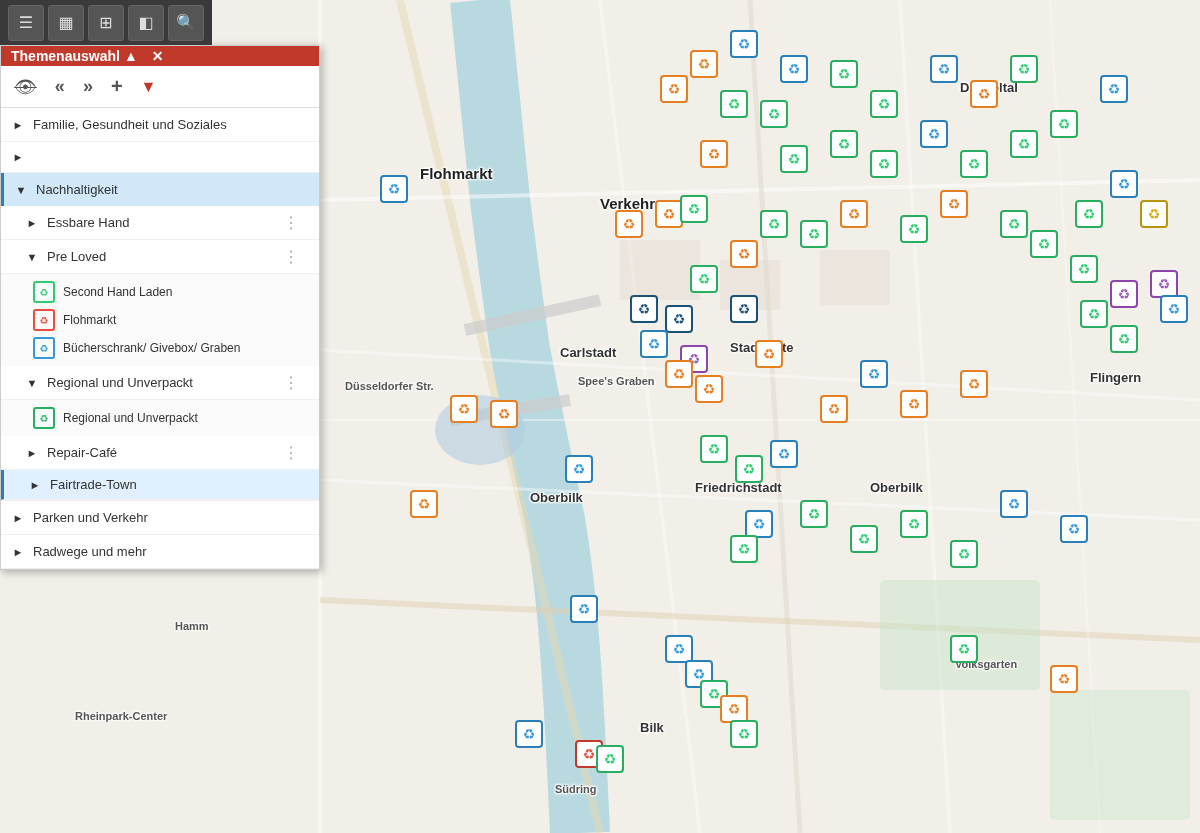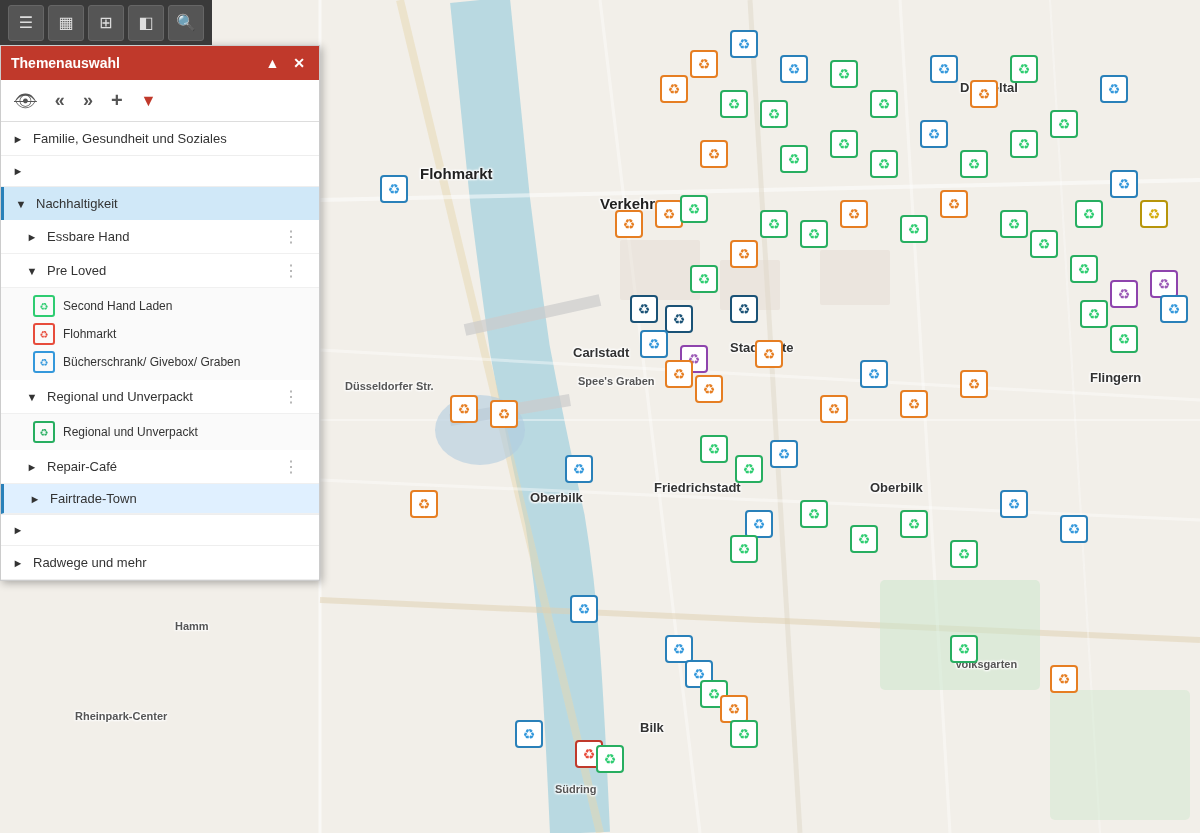--- a/index.html
+++ b/index.html
@@ -53,24 +53,23 @@
       width: 320px;
       background: white;
       border: 1px solid #ccc;
       z-index: 50;
       box-shadow: 2px 2px 8px rgba(0,0,0,0.3);
     }
 
     #panel-header {
       background: #c0392b;
       color: white;
-      padding: 7px 10px;
+      padding: 0 10px;
       display: flex;
       align-items: center;
-      justify-content: space-between;
       font-size: 14px;
       font-weight: bold;
     }
 
     #panel-header-controls {
       display: flex;
       align-items: center;
       gap: 6px;
     }
 
@@ -255,24 +254,24 @@
 
       <rect x="620" y="240" width="80" height="60" fill="#e0d8cc" opacity="0.4" rx="2"></rect>
       <rect x="720" y="260" width="60" height="50" fill="#e0d8cc" opacity="0.4" rx="2"></rect>
       <rect x="820" y="250" width="70" height="55" fill="#e0d8cc" opacity="0.4" rx="2"></rect>
     </svg>
   </div>
 
   <div id="map-labels">
   <div class="map-label large" style="left: 420px; top: 165px; position: absolute;">Flohmarkt</div>
       <div class="map-label large" style="left: 600px; top: 195px; position: absolute;">Verkehr</div>
-      <div class="map-label medium" style="left: 573px; top: 345px; position: absolute;">Carlstadt</div>
+      <div class="map-label medium" style="left: 560px; top: 345px; position: absolute;">Carlstadt</div>
       <div class="map-label medium" style="left: 730px; top: 340px; position: absolute;">Stadtmitte</div>
       <div class="map-label medium" style="left: 530px; top: 490px; position: absolute;">Oberbilk</div>
-      <div class="map-label medium" style="left: 654px; top: 480px; position: absolute;">Friedrichstadt</div>
+      <div class="map-label medium" style="left: 695px; top: 480px; position: absolute;">Friedrichstadt</div>
       <div class="map-label medium" style="left: 870px; top: 480px; position: absolute;">Oberbilk</div>
       <div class="map-label medium" style="left: 640px; top: 720px; position: absolute;">Bilk</div>
       <div class="map-label medium" style="left: 1090px; top: 370px; position: absolute;">Flingern</div>
       <div class="map-label medium" style="left: 960px; top: 80px; position: absolute;">Düsseltal</div>
       <div class="map-label small" style="left: 175px; top: 620px; position: absolute;">Hamm</div>
       <div class="map-label small" style="left: 75px; top: 710px; position: absolute;">Rheinpark-Center</div>
       <div class="map-label small" style="left: 555px; top: 783px; position: absolute;">Südring</div>
       <div class="map-label small" style="left: 578px; top: 375px; position: absolute;">Spee's Graben</div>
       <div class="map-label small" style="left: 955px; top: 658px; position: absolute;">Volksgarten</div>
       <div class="map-label small" style="left: 345px; top: 380px; position: absolute;">Düsseldorfer Str.</div>
@@ -604,20 +603,21 @@
             </div>
             <div class="sub-category-row active-blue" style="background: rgb(224, 240, 255); border-left: 3px solid rgb(41, 128, 185);">
               <span class="expand-icon">►</span>
               <span class="category-label">Fairtrade-Town</span>
             </div>
           </div>
         </div>
         <div class="category-item">
           <div class="category-row">
             <span class="expand-icon">►</span>
+            <span class="category-label">Parken und Verkehr</span>
           </div>
         </div>
         <div class="category-item">
           <div class="category-row">
             <span class="expand-icon">►</span>
             <span class="category-label">Radwege und mehr</span>
           </div>
         </div>
       </div>
   </div>

